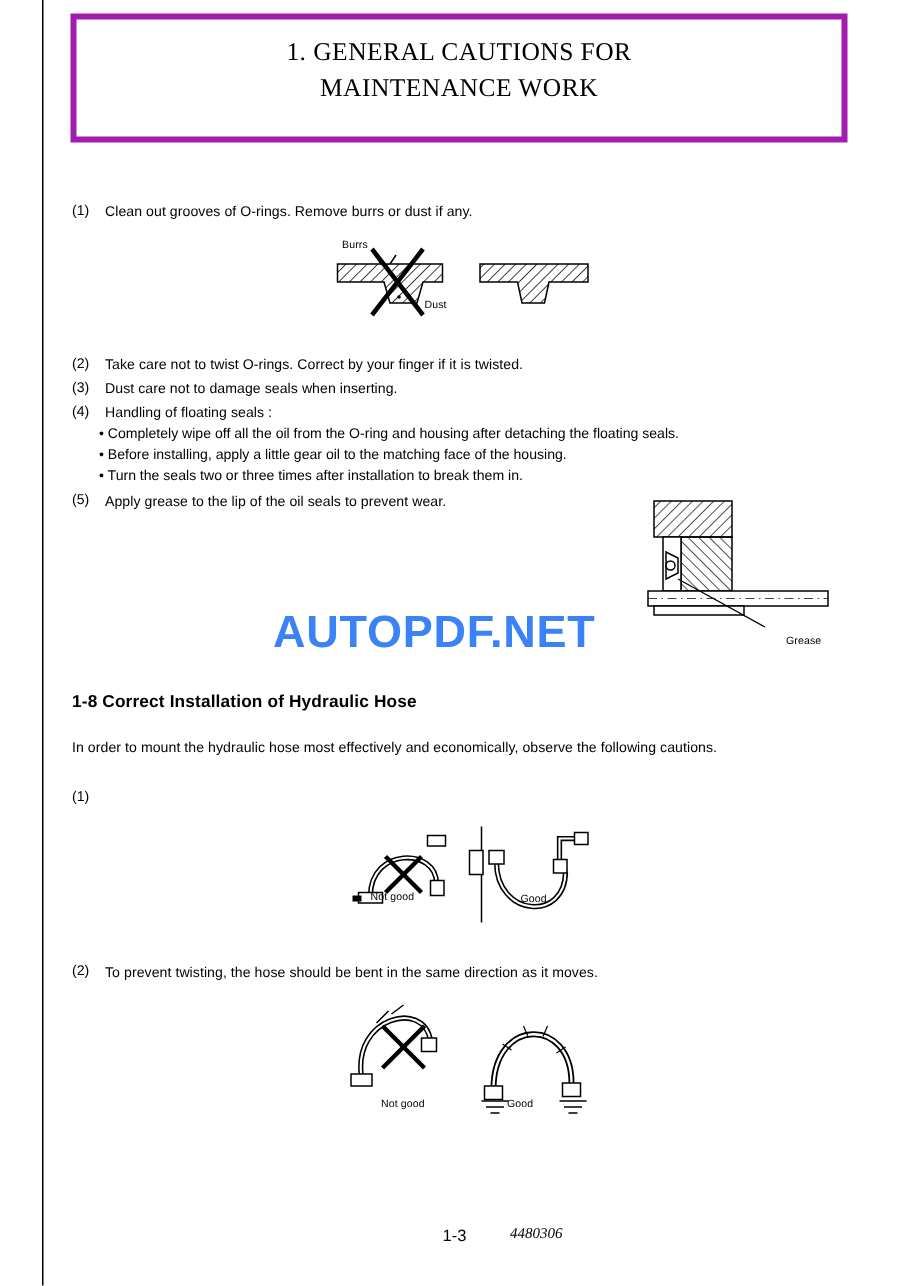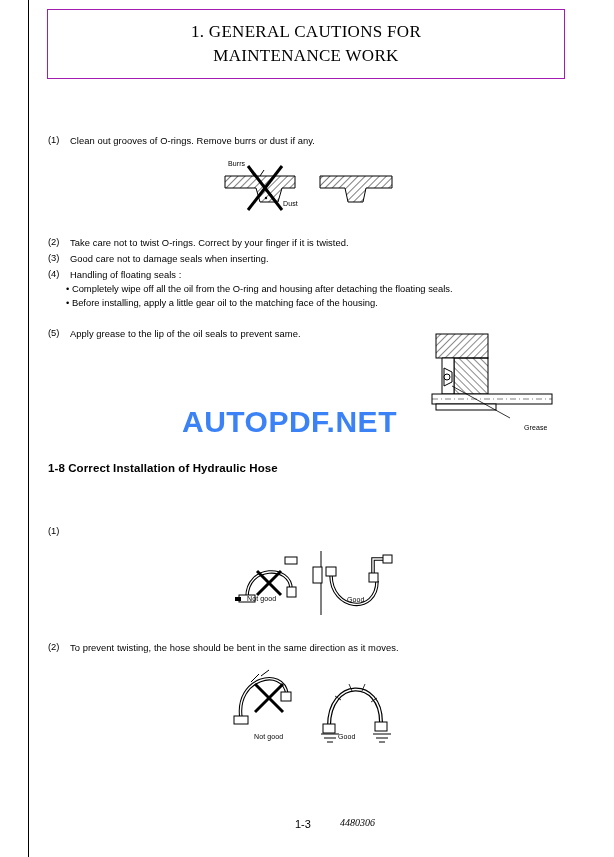--- a/index.html
+++ b/index.html
@@ -21,22 +21,22 @@
     width: 614px; height: 857px;
     background: #fff;
   }
 
   
   .title-box {
     position: absolute;
     left: 47px;
     top: 9px;
     width: 518px;
-    height: 70px;
-    border: 1px solid #a21caf;
+    height: 86px;
+    border: 4px solid #a21caf;
     box-sizing: border-box;
   }
   .title-text {
     font-family: "Liberation Serif", serif;
     font-size: 17px;
     text-align: center;
     line-height: 24px;
     margin-top: 10px;
     letter-spacing: 0.3px;
   }
@@ -192,30 +192,31 @@
       </g>
     </svg>
   </div>
   <div class="cap" style="left:228px; top:160px;">Burrs</div>
   <div class="cap" style="left:283px; top:200px;">Dust</div>
 
   <div class="num" id="n2">(2)</div>
   <div class="para" id="p2">Take care not to twist O-rings. Correct by your finger if it is twisted.</div>
 
   <div class="num" id="n3">(3)</div>
-  <div class="para" id="p3">Good care not to damage seals when inserting.</div>
+  <div class="para" id="p3">Dust care not to damage seals when inserting.</div>
 
   <div class="num" id="n4">(4)</div>
   <div class="para" id="p4">Handling of floating seals :</div>
 
   <div class="bullet" id="b1">• Completely wipe off all the oil from the O-ring and housing after detaching the floating seals.</div>
   <div class="bullet" id="b2">• Before installing, apply a little gear oil to the matching face of the housing.</div>
+  <div class="bullet" id="b3">• Turn the seals two or three times after installation to break them in.</div>
 
   <div class="num" id="n5">(5)</div>
-  <div class="para" id="p5">Apply grease to the lip of the oil seals to prevent same.</div>
+  <div class="para" id="p5">Apply grease to the lip of the oil seals to prevent wear.</div>
 
   <div class="fig" id="fig2">
     <svg width="135" height="110" viewBox="0 0 135 110" xmlns="http://www.w3.org/2000/svg">
       <defs>
         <pattern id="hatch2" width="5" height="5" patternTransform="rotate(45)" patternUnits="userSpaceOnUse">
           <line x1="0" y1="0" x2="0" y2="5" stroke="#000" stroke-width="0.9"></line>
         </pattern>
         <pattern id="hatch3" width="5" height="5" patternTransform="rotate(-45)" patternUnits="userSpaceOnUse">
           <line x1="0" y1="0" x2="0" y2="5" stroke="#000" stroke-width="0.9"></line>
         </pattern>
@@ -237,20 +238,21 @@
 
       <line x1="22" y1="56" x2="80" y2="88" stroke="#000" stroke-width="0.8"></line>
     </svg>
   </div>
   <div class="cap" style="left:524px; top:424px;">Grease</div>
 
   <div class="watermark">AUTOPDF.NET</div>
 
   <div class="section-head" id="head-1-8">1-8  Correct Installation of Hydraulic Hose</div>
 
+  <div class="para" id="p18intro">In order to mount the hydraulic hose most effectively and economically, observe the following cautions.</div>
 
   <div class="num" id="n6">(1)</div>
 
   <div class="fig" id="fig3">
     <svg width="175" height="80" viewBox="0 0 175 80" xmlns="http://www.w3.org/2000/svg">
 
       <path d="M22,52 C22,20 66,20 66,44" fill="none" stroke="#000" stroke-width="3.5"></path>
       <path d="M22,52 C22,20 66,20 66,44" fill="none" stroke="#fff" stroke-width="1.4"></path>
 
       <rect x="14" y="50" width="16" height="7" fill="#fff" stroke="#000" stroke-width="1"></rect>

